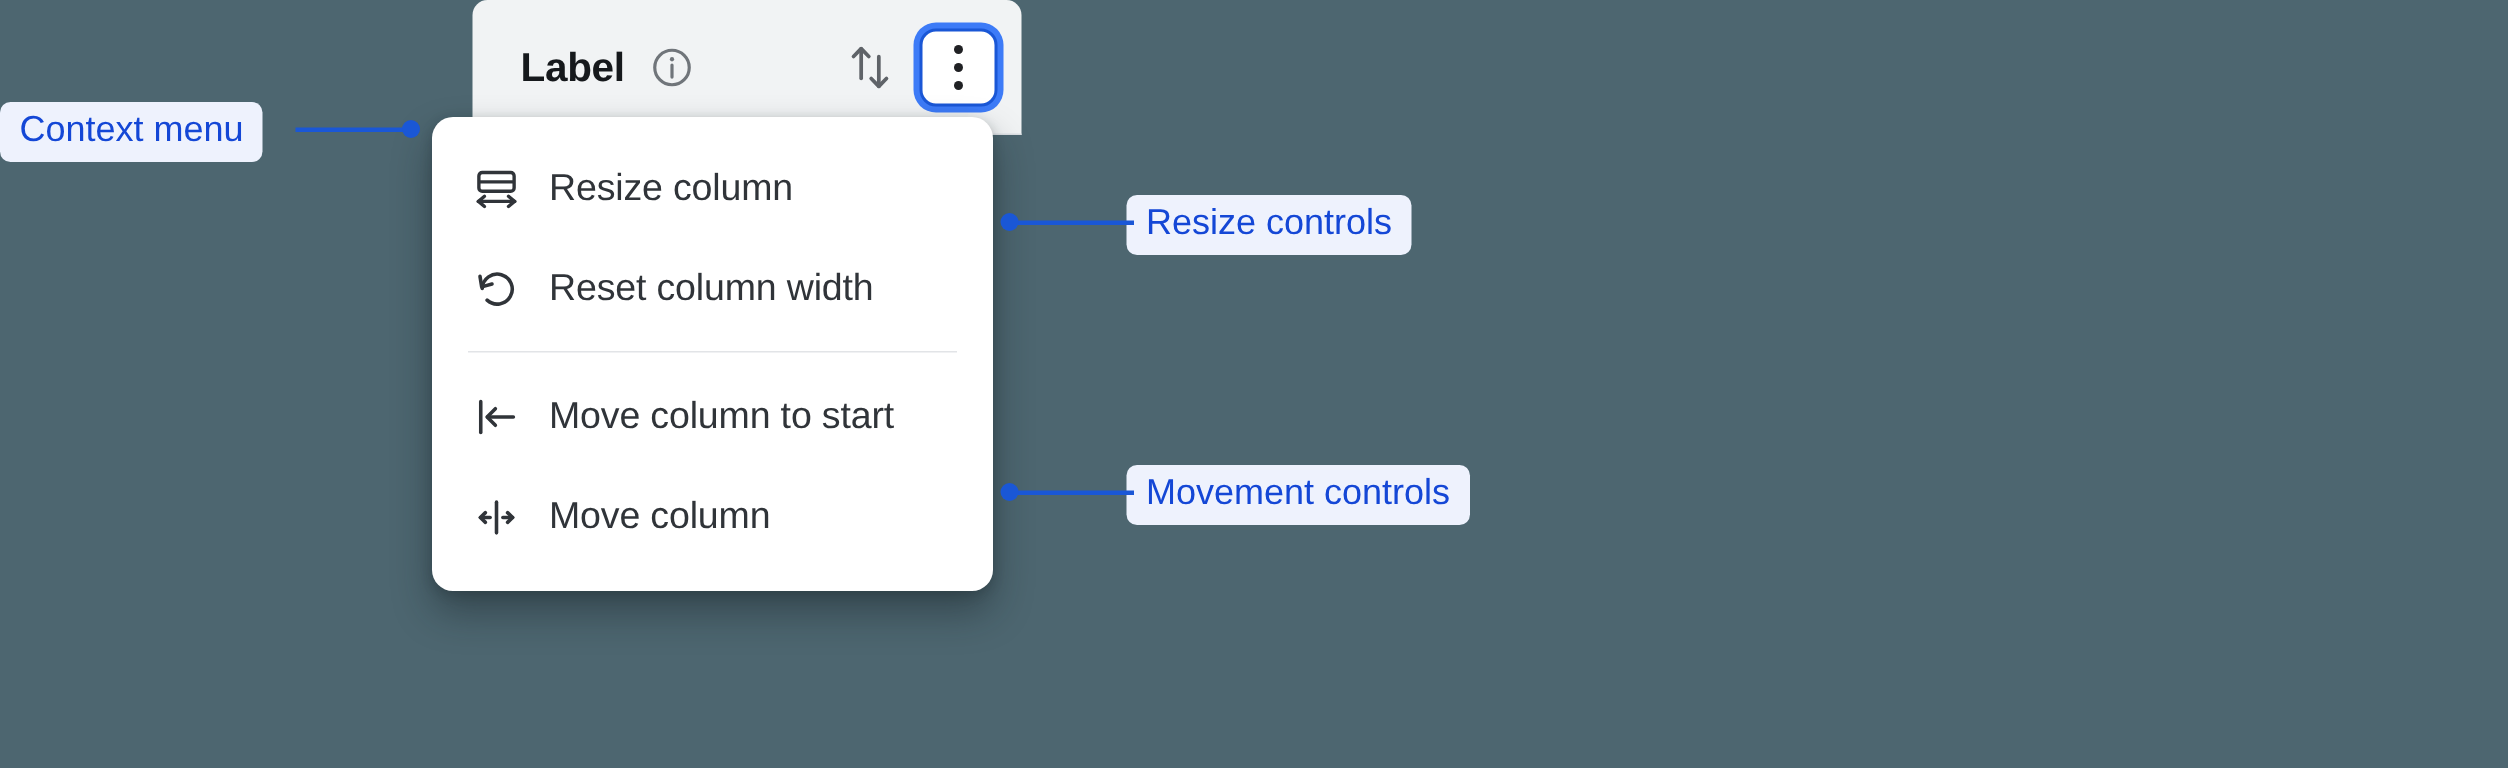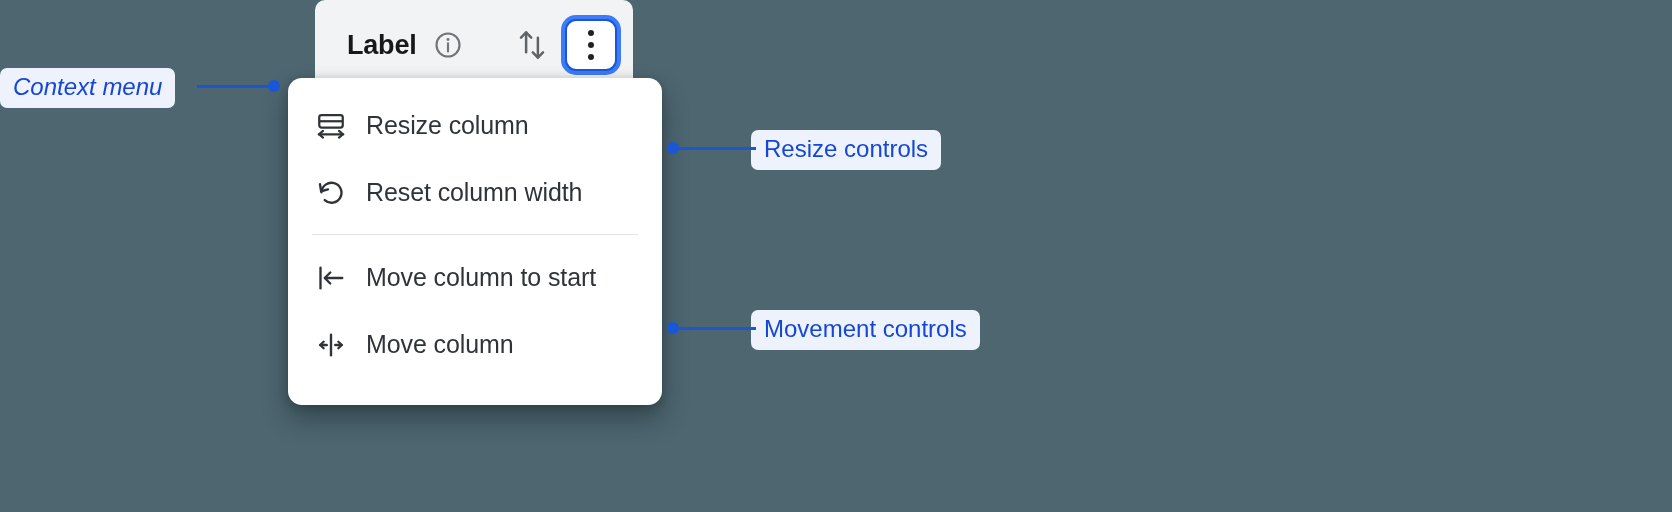--- a/index.html
+++ b/index.html
@@ -13,21 +13,21 @@
     font-family: "Liberation Sans", sans-serif;
     overflow: hidden;
     position: relative;
   }
 
   
   #header-panel {
     position: absolute;
     left: 315px;
     top: 0;
-    width: 318px;
+    width: 366px;
     height: 90px;
     background: #f1f3f4;
     border-top-left-radius: 10px;
     border-top-right-radius: 10px;
     display: flex;
     align-items: center;
     box-sizing: border-box;
     padding: 0 16px 0 32px;
   }
   #header-panel::after{
@@ -83,21 +83,21 @@
 
   
   #context-menu {
     position: absolute;
     left: 288px;
     top: 78px;
     width: 374px;
     background: #ffffff;
     border-radius: 14px;
     box-shadow: 0 14px 26px rgba(20,28,34,0.42), 0 2px 8px rgba(20,28,34,0.22);
-    padding: 14px 0 27px 0;
+    padding: 14px 0 16px 0;
     box-sizing: border-box;
   }
   .menu-item {
     display: flex;
     align-items: center;
     height: 67px;
     padding: 0 26px 0 28px;
     box-sizing: border-box;
     cursor: pointer;
   }
@@ -138,21 +138,21 @@
     background: #1a57d6;
   }
   .callout-dot {
     position: absolute;
     width: 12px;
     height: 12px;
     border-radius: 50%;
     background: #1a57d6;
   }
 
-  #callout-context-label { left: 0px;   top: 68px; font-style: italic; }
+  #callout-context-label { left: 0px;   top: 68px; }
   #callout-context-line  { left: 197px; top: 85px; width: 78px; }
   #callout-context-dot   { left: 268px; top: 80px; }
 
   #callout-resize-label  { left: 751px; top: 130px; text-align: right; }
   #callout-resize-line   { left: 672px; top: 147px; width: 84px; }
   #callout-resize-dot    { left: 667px; top: 142px; }
 
   #callout-move-label    { left: 751px; top: 310px; text-align: center; }
   #callout-move-line     { left: 672px; top: 327px; width: 84px; }
   #callout-move-dot      { left: 667px; top: 322px; }

